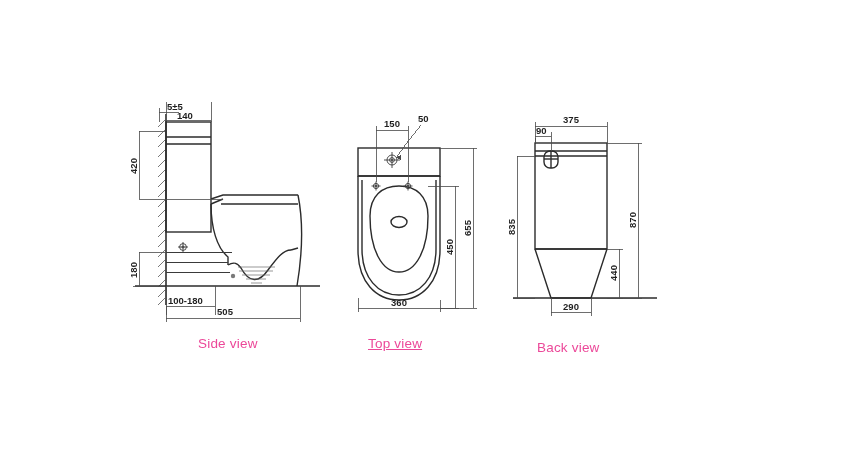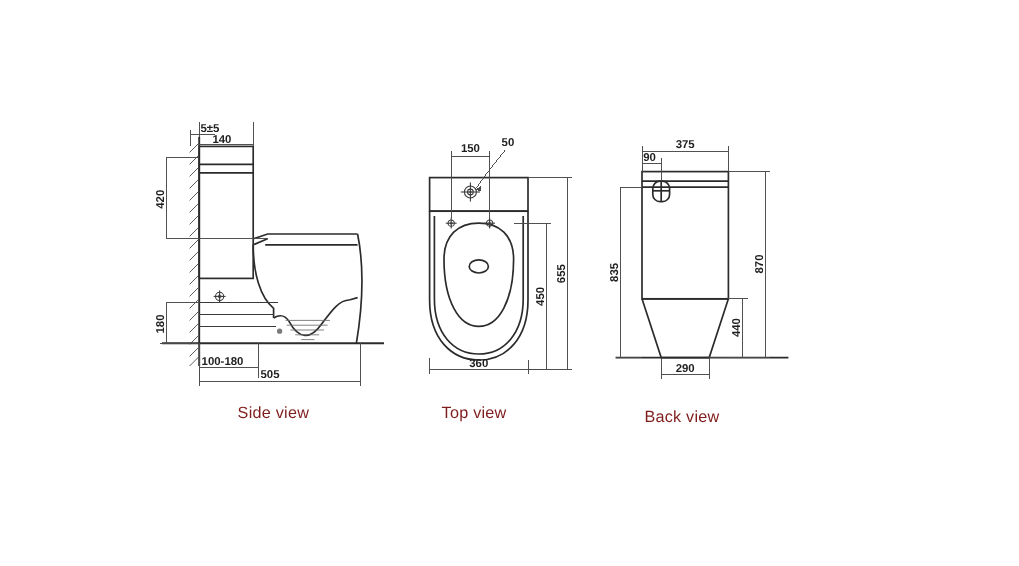--- a/index.html
+++ b/index.html
@@ -61,21 +61,21 @@
   .dimtext-v {
     font-family: "Liberation Sans", sans-serif;
     font-size: 9.5px;
     fill: #1f1f1f;
     font-weight: 600;
   }
   .viewlabel {
     position: absolute;
     font-family: "Liberation Sans", sans-serif;
     font-size: 13.5px;
-    color: #7f1d1d;
+    color: #ec4899;
     white-space: nowrap;
     letter-spacing: 0.2px;
   }
   .mark { stroke: #3a3a3a; stroke-width: 0.9; fill: none; }
   .mark-fill { fill: #7a7a7a; stroke: none; }
 </style>
 </head>
 <body>
 
 <div id="drawing-sheet">
@@ -328,16 +328,16 @@
 
     <g class="dim">
       <line x1="46" y1="188" x2="46" y2="206"></line>
       <line x1="86" y1="188" x2="86" y2="206"></line>
       <line x1="46" y1="202" x2="86" y2="202"></line>
     </g>
     <text class="dimtext" x="66" y="200" text-anchor="middle">290</text>
   </svg>
 
   <div class="viewlabel" style="left:198px; top:336px;">Side view</div>
-  <div class="viewlabel" style="left:368px; top:336px;">Top view</div>
+  <div class="viewlabel" style="left:368px; top:336px;text-decoration:underline;">Top view</div>
   <div class="viewlabel" style="left:537px; top:340px;">Back view</div>
 
 </div>
 
 </body></html>

